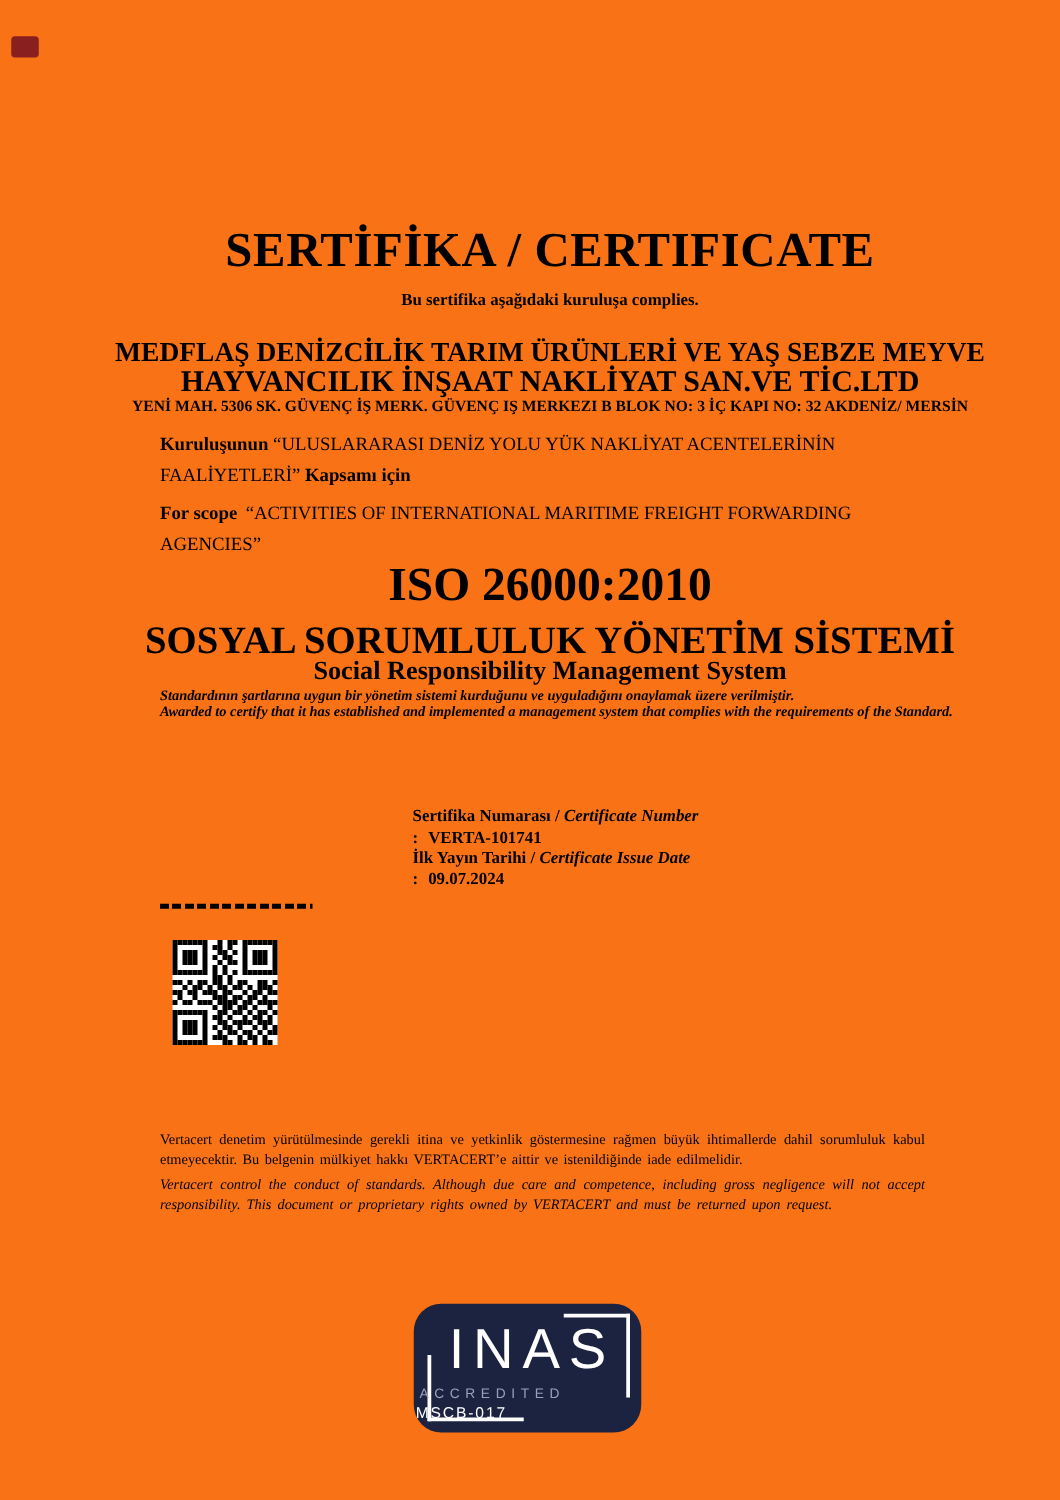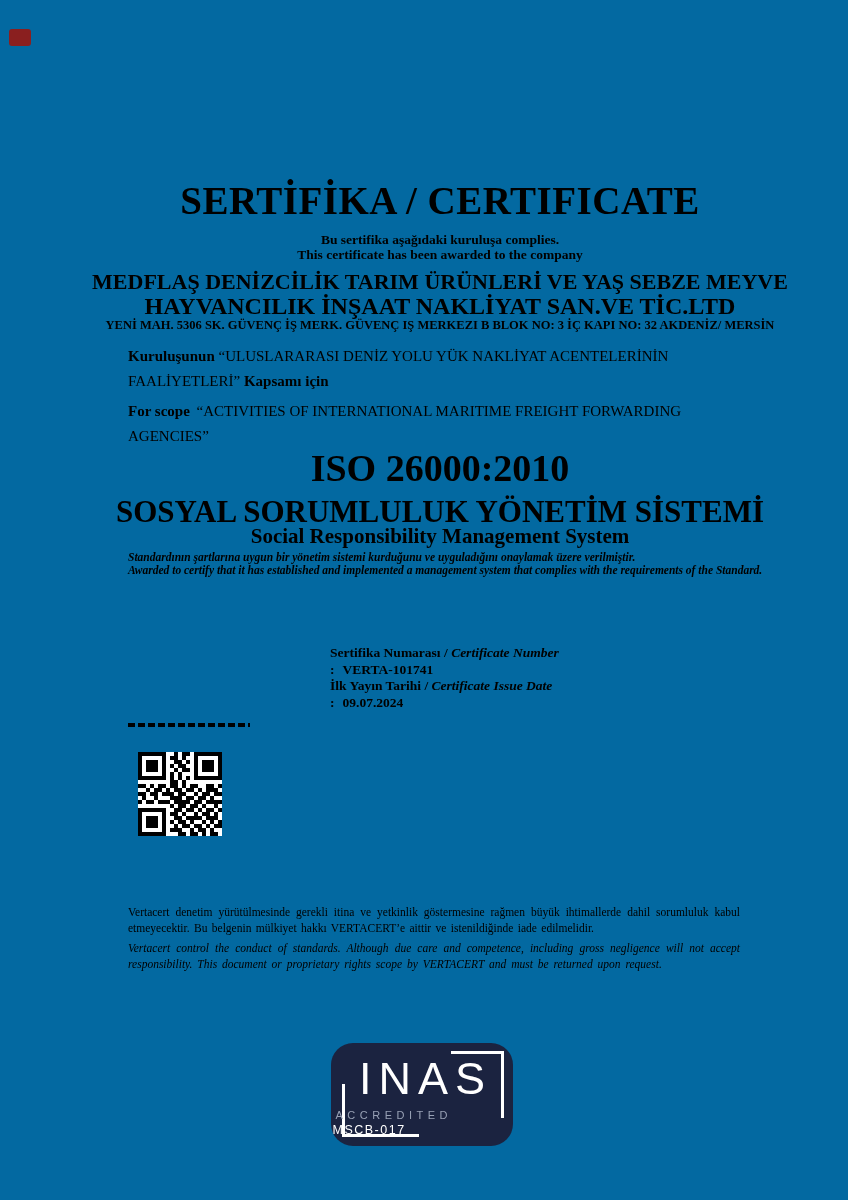--- a/index.html
+++ b/index.html
@@ -3,21 +3,21 @@
 <meta charset="utf-8">
 <style>
   :root{
     --navy:#1b2340;
     --muted:#98a1b5;
     --badge-red:#8a1f1f;
     --ink:#000000;
   }
   html,body{margin:0;padding:0;background:#ffffff;}
   .page{
-    position:relative;width:848px;height:1200px;background:#0369a1;
+    position:relative;width:848px;height:1200px;background:#f97316;
     font-family:"Liberation Serif", serif;color:var(--ink);overflow:hidden;
   }
   .c{position:absolute;left:48px;width:784px;text-align:center;}
   .l{position:absolute;left:128px;width:612px;text-align:left;}
 
   .red-badge{position:absolute;left:9px;top:29px;width:22px;height:17px;
     background:var(--badge-red);border-radius:3px;}
 
   .title{top:178px;font-size:39px;font-weight:bold;letter-spacing:0.5px;white-space:nowrap;}
   .sub1{top:232px;font-size:13.5px;font-weight:bold;}
@@ -70,21 +70,20 @@
 </style>
 </head>
 <body>
 
 <div class="page">
 
   <div class="red-badge"></div>
 
   <div class="c title">SERTİFİKA / CERTIFICATE</div>
   <div class="c sub1">Bu sertifika aşağıdaki kuruluşa complies.</div>
-  <div class="c sub2">This certificate has been awarded to the company</div>
 
   <div class="c company1">MEDFLAŞ DENİZCİLİK TARIM ÜRÜNLERİ VE YAŞ SEBZE MEYVE</div>
   <div class="c company2">HAYVANCILIK İNŞAAT NAKLİYAT SAN.VE TİC.LTD</div>
   <div class="c address">YENİ MAH. 5306 SK. GÜVENÇ İŞ MERK. GÜVENÇ IŞ MERKEZI B BLOK NO: 3 İÇ KAPI NO: 32 AKDENİZ/ MERSİN</div>
 
   <div class="l scope-tr"><span class="scope-prefix">Kuruluşunun</span>
     <span>“ULUSLARARASI DENİZ YOLU YÜK NAKLİYAT ACENTELERİNİN FAALİYETLERİ”</span>
     <span class="scope-suffix">Kapsamı için</span></div>
 
   <div class="l scope-en"><span class="scope-prefix-en">For scope</span><span>“ACTIVITIES OF INTERNATIONAL MARITIME FREIGHT FORWARDING AGENCIES”</span></div>
@@ -546,21 +545,21 @@
       <span class="m"></span>
       <span></span>
       <span class="m"></span>
       <span></span>
       <span class="m"></span>
       <span class="m"></span>
       <span></span>
     </div>
 
   <div class="l disc-tr">Vertacert denetim yürütülmesinde gerekli itina ve yetkinlik göstermesine rağmen büyük ihtimallerde dahil sorumluluk kabul etmeyecektir. Bu belgenin mülkiyet hakkı VERTACERT’e aittir ve istenildiğinde iade edilmelidir.</div>
-  <div class="l disc-en">Vertacert control the conduct of standards. Although due care and competence, including gross negligence will not accept responsibility. This document or proprietary rights scope by VERTACERT and must be returned upon request.</div>
+  <div class="l disc-en">Vertacert control the conduct of standards. Although due care and competence, including gross negligence will not accept responsibility. This document or proprietary rights owned by VERTACERT and must be returned upon request.</div>
 
   <div class="inas">
     <div class="bracket-tr"></div>
     <div class="bracket-bl"></div>
     <div class="inas-name">INAS</div>
     <div class="inas-accredited">ACCREDITED</div>
     <div class="inas-code">MSCB-017</div>
   </div>
 
 </div>

